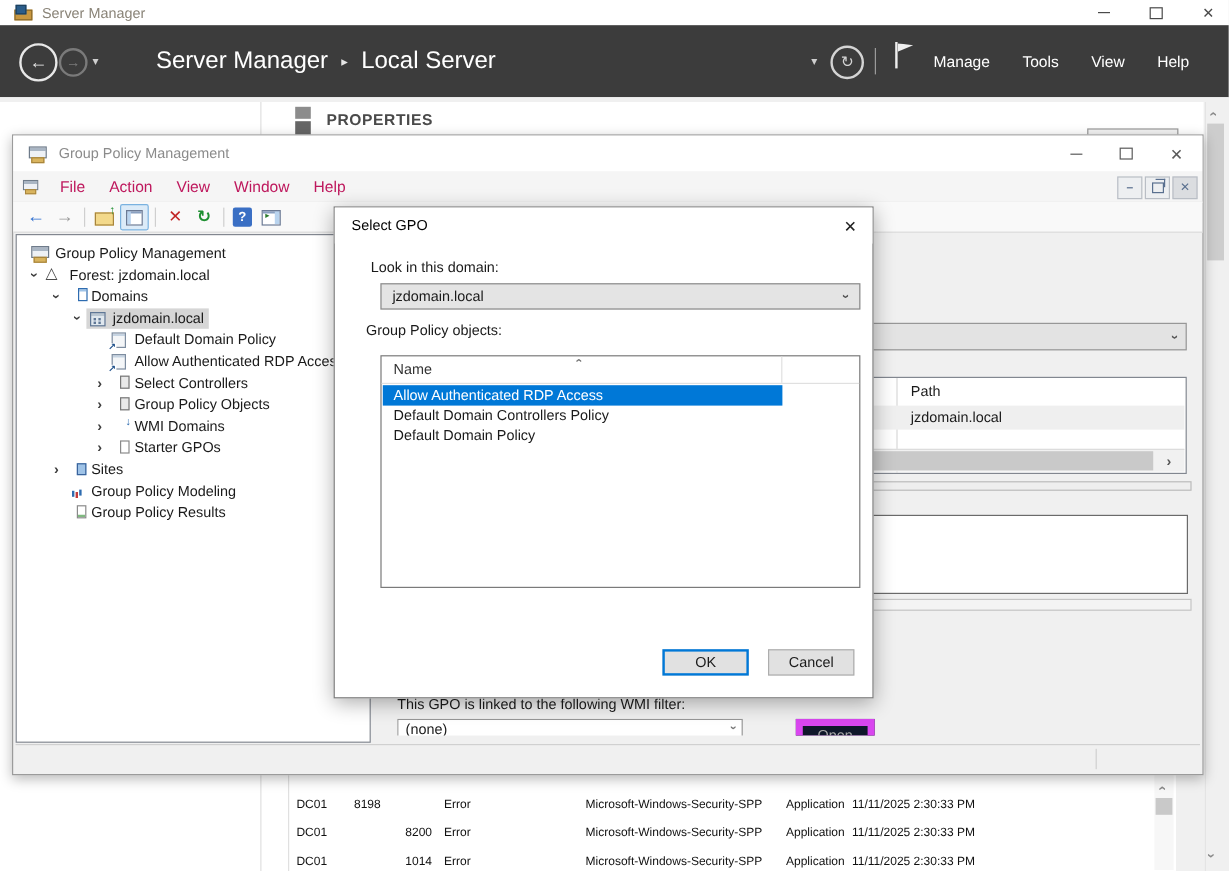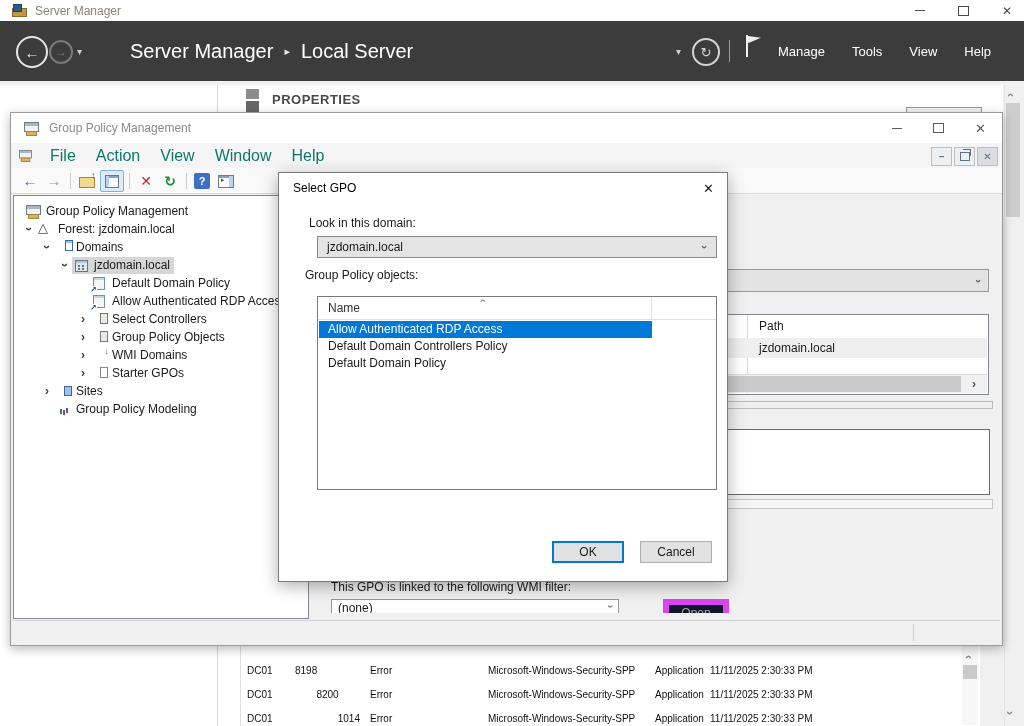--- a/index.html
+++ b/index.html
@@ -71,21 +71,21 @@
        box-shadow:0 3px 10px rgba(0,0,0,.28)}
   #gpm-titlebar{left:0;top:0;width:100%;height:30px;background:#fff;display:flex;align-items:center}
   #gpm-title{margin-left:9px;color:#8b8b8b;font-size:12px}
   #gpm-winctrl{position:absolute;right:16px;top:0;height:30px;display:flex;align-items:center;gap:31px}
   #gpm-winctrl .wc-min{background:#5b5b5b}
   #gpm-winctrl .wc-max{border-color:#5b5b5b}
   #gpm-winctrl .wc-close{color:#5b5b5b;font-size:13px}
   #gpm-menubar{left:0;top:30px;width:100%;height:25px;background:#f5f5f5;border-bottom:1px solid #dcdcdc;
        display:flex;align-items:center}
   #gpm-menus{display:flex;margin-left:6px}
-  #gpm-menus span{padding:0 10px;font-size:16px;color:#0f766e}
+  #gpm-menus span{padding:0 10px;font-size:13px;color:#be185d}
   #gpm-childctrl{position:absolute;right:4px;top:34px;display:flex;gap:2px}
   .cc-btn{width:19px;height:17px;border:1px solid #b9bec5;background:#edeff1;display:flex;align-items:center;
        justify-content:center;color:#5a708f;font-size:10px;font-weight:bold}
   .cc-btn.close{background:#dbdde0}
   .cc-restore{position:relative;width:8px;height:7px;border:1px solid #5a708f}
   .cc-restore::before{content:"";position:absolute;left:2px;top:-4px;width:7px;height:6px;
        border:1px solid #5a708f;border-left:0;border-bottom:0}
 
   #gpm-toolbar{left:0;top:55px;width:100%;height:26px;background:#f9f9f9;border-bottom:1px solid #dadada;
        display:flex;align-items:center;padding-left:8px;box-sizing:border-box}
@@ -245,21 +245,21 @@
     <div class="ev-row">
       <span style="left: 7px;">DC01</span>
       <span style="left: 55px; width: 65px; text-align: left;">8198</span>
       <span style="left: 130px;">Error</span>
       <span style="left: 248px;">Microsoft-Windows-Security-SPP</span>
       <span style="left: 415px;">Application</span>
       <span style="left: 470px;">11/11/2025 2:30:33 PM</span>
     </div>
     <div class="ev-row">
       <span style="left: 7px;">DC01</span>
-      <span style="left: 55px; width: 65px; text-align: center;">8200</span>
+      <span style="left: 55px; width: 65px; text-align: right;">8200</span>
       <span style="left: 130px;">Error</span>
       <span style="left: 248px;">Microsoft-Windows-Security-SPP</span>
       <span style="left: 415px;">Application</span>
       <span style="left: 470px;">11/11/2025 2:30:33 PM</span>
     </div>
     <div class="ev-row">
       <span style="left: 7px;">DC01</span>
       <span style="left: 55px; width: 65px; text-align: right;">1014</span>
       <span style="left: 130px;">Error</span>
       <span style="left: 248px;">Microsoft-Windows-Security-SPP</span>
@@ -393,20 +393,27 @@
             <span class="tlabel">Sites</span>
           </span>
         </div>
         <div class="trow">
           <span class="exp hide" style="margin-left: 26px;">›</span>
           <span class="grp">
             <span class="ti ti-modeling"></span>
             <span class="tlabel">Group Policy Modeling</span>
           </span>
         </div>
+        <div class="trow">
+          <span class="exp hide" style="margin-left: 26px;">›</span>
+          <span class="grp">
+            <span class="ti ti-results"></span>
+            <span class="tlabel">Group Policy Results</span>
+          </span>
+        </div>
       </div>
   </div>
 
   <div id="gpm-right-pane" class="abs"></div>
 
   <div class="abs frag-combo" style="left:320px;top:156px;width:656px;height:21px">
     <span class="caret-down">›</span>
   </div>
   <div id="frag-list" class="abs" style="left:630px;top:201px;width:346px;height:79px">
     <span class="coldiv"></span>

